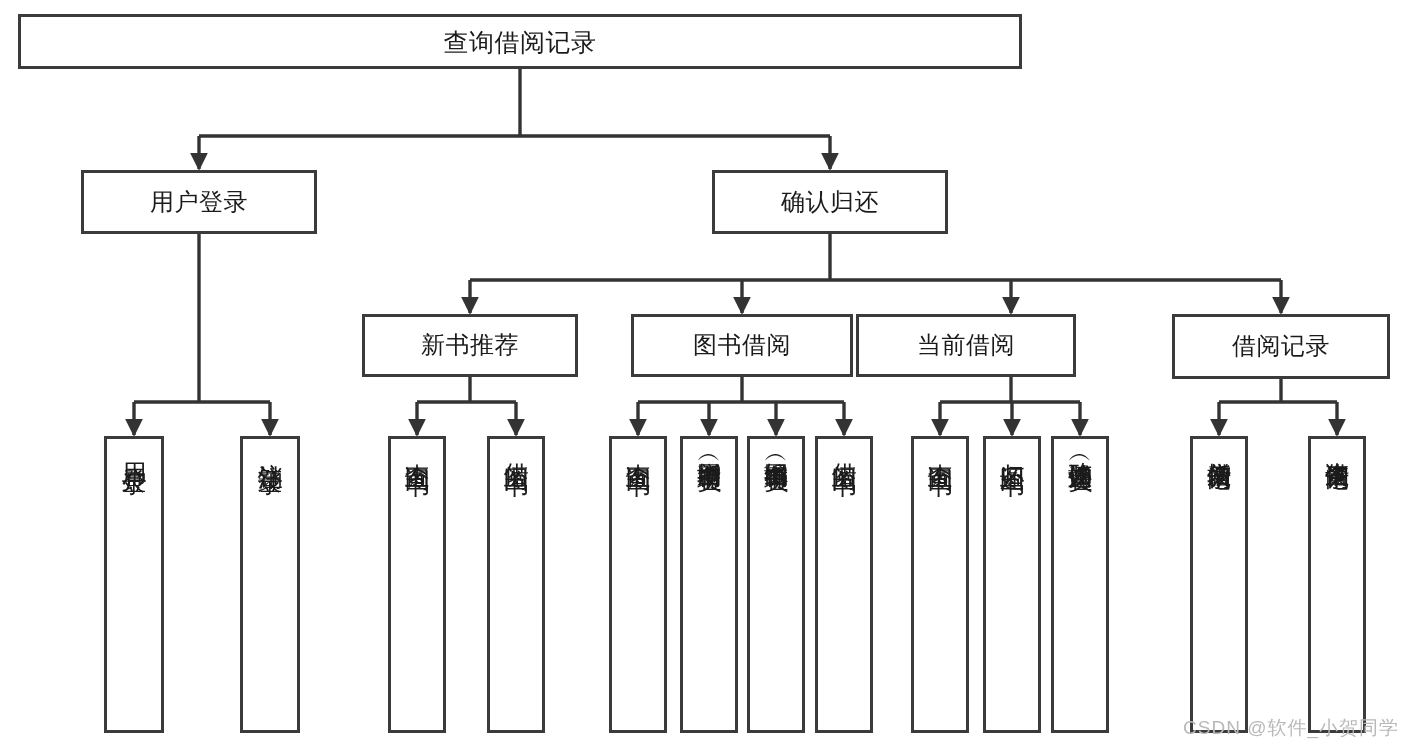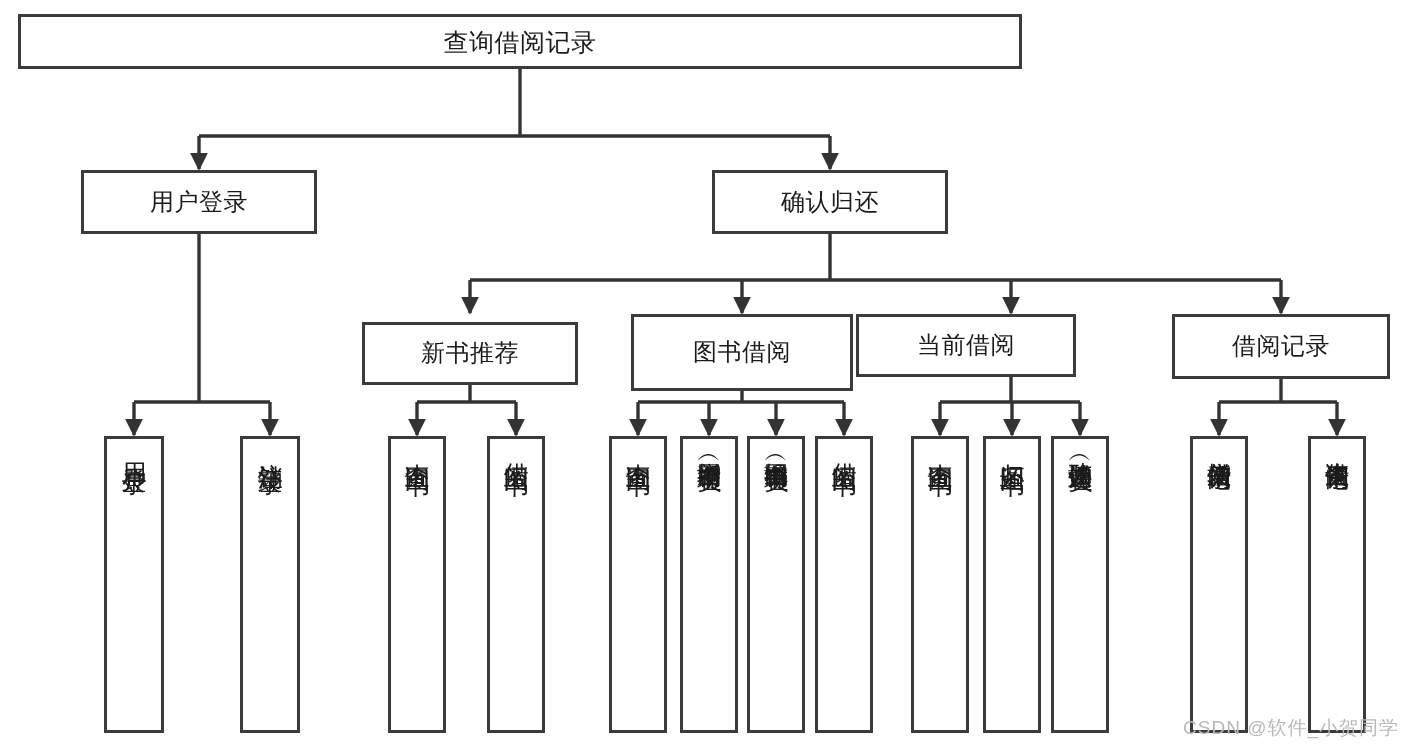--- a/index.html
+++ b/index.html
@@ -89,24 +89,24 @@
     <span class="lbl">查询借阅记录</span>
   </div>
 
   <div class="node h" style="left:81px;top:170px;width:236px;height:64px;">
     <span class="lbl">用户登录</span>
   </div>
   <div class="node h" style="left:712px;top:170px;width:236px;height:64px;">
     <span class="lbl">确认归还</span>
   </div>
 
-  <div class="node h" style="left:362px;top:322px;width:216px;height:63px;">
+  <div class="node h" style="left:362px;top:314px;width:216px;height:63px;">
     <span class="lbl">新书推荐</span>
   </div>
-  <div class="node h" style="left:631px;top:314px;width:222px;height:77px;">
+  <div class="node h" style="left:631px;top:314px;width:222px;height:63px;">
     <span class="lbl">图书借阅</span>
   </div>
   <div class="node h" style="left:856px;top:314px;width:220px;height:63px;">
     <span class="lbl">当前借阅</span>
   </div>
   <div class="node h" style="left:1172px;top:314px;width:218px;height:65px;">
     <span class="lbl">借阅记录</span>
   </div>
 
   <div class="node v" style="left:104px;top:436px;width:60px;height:297px;">

